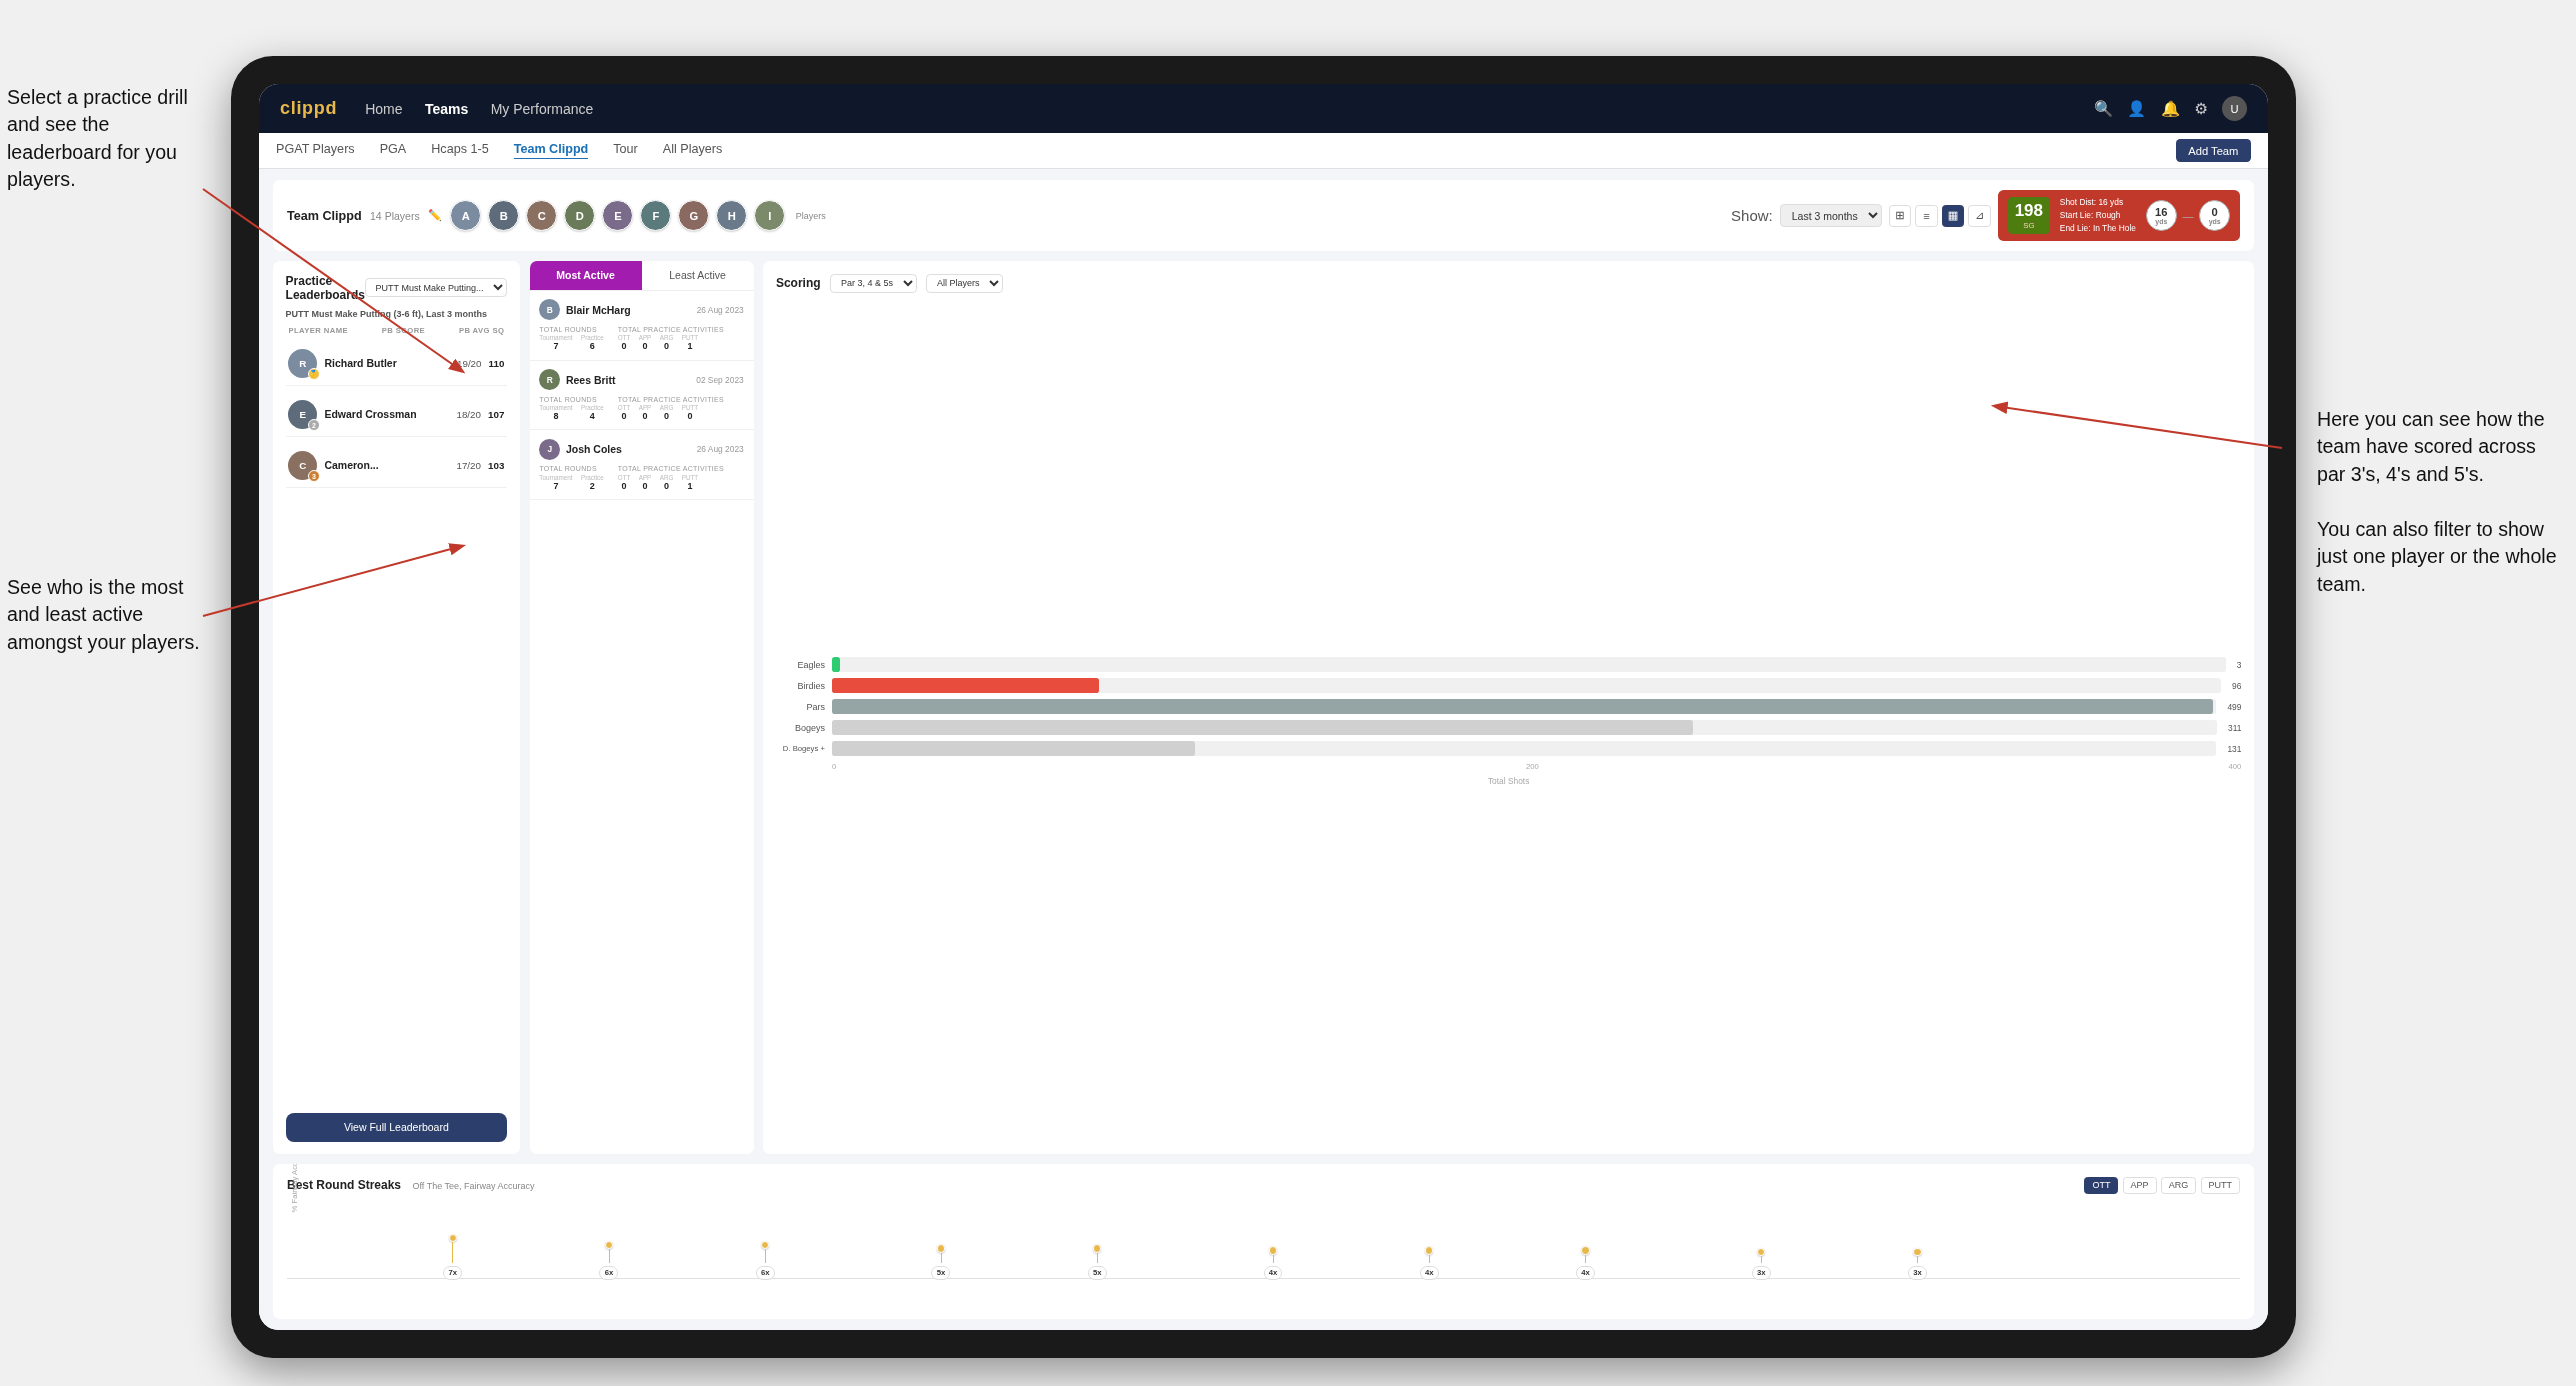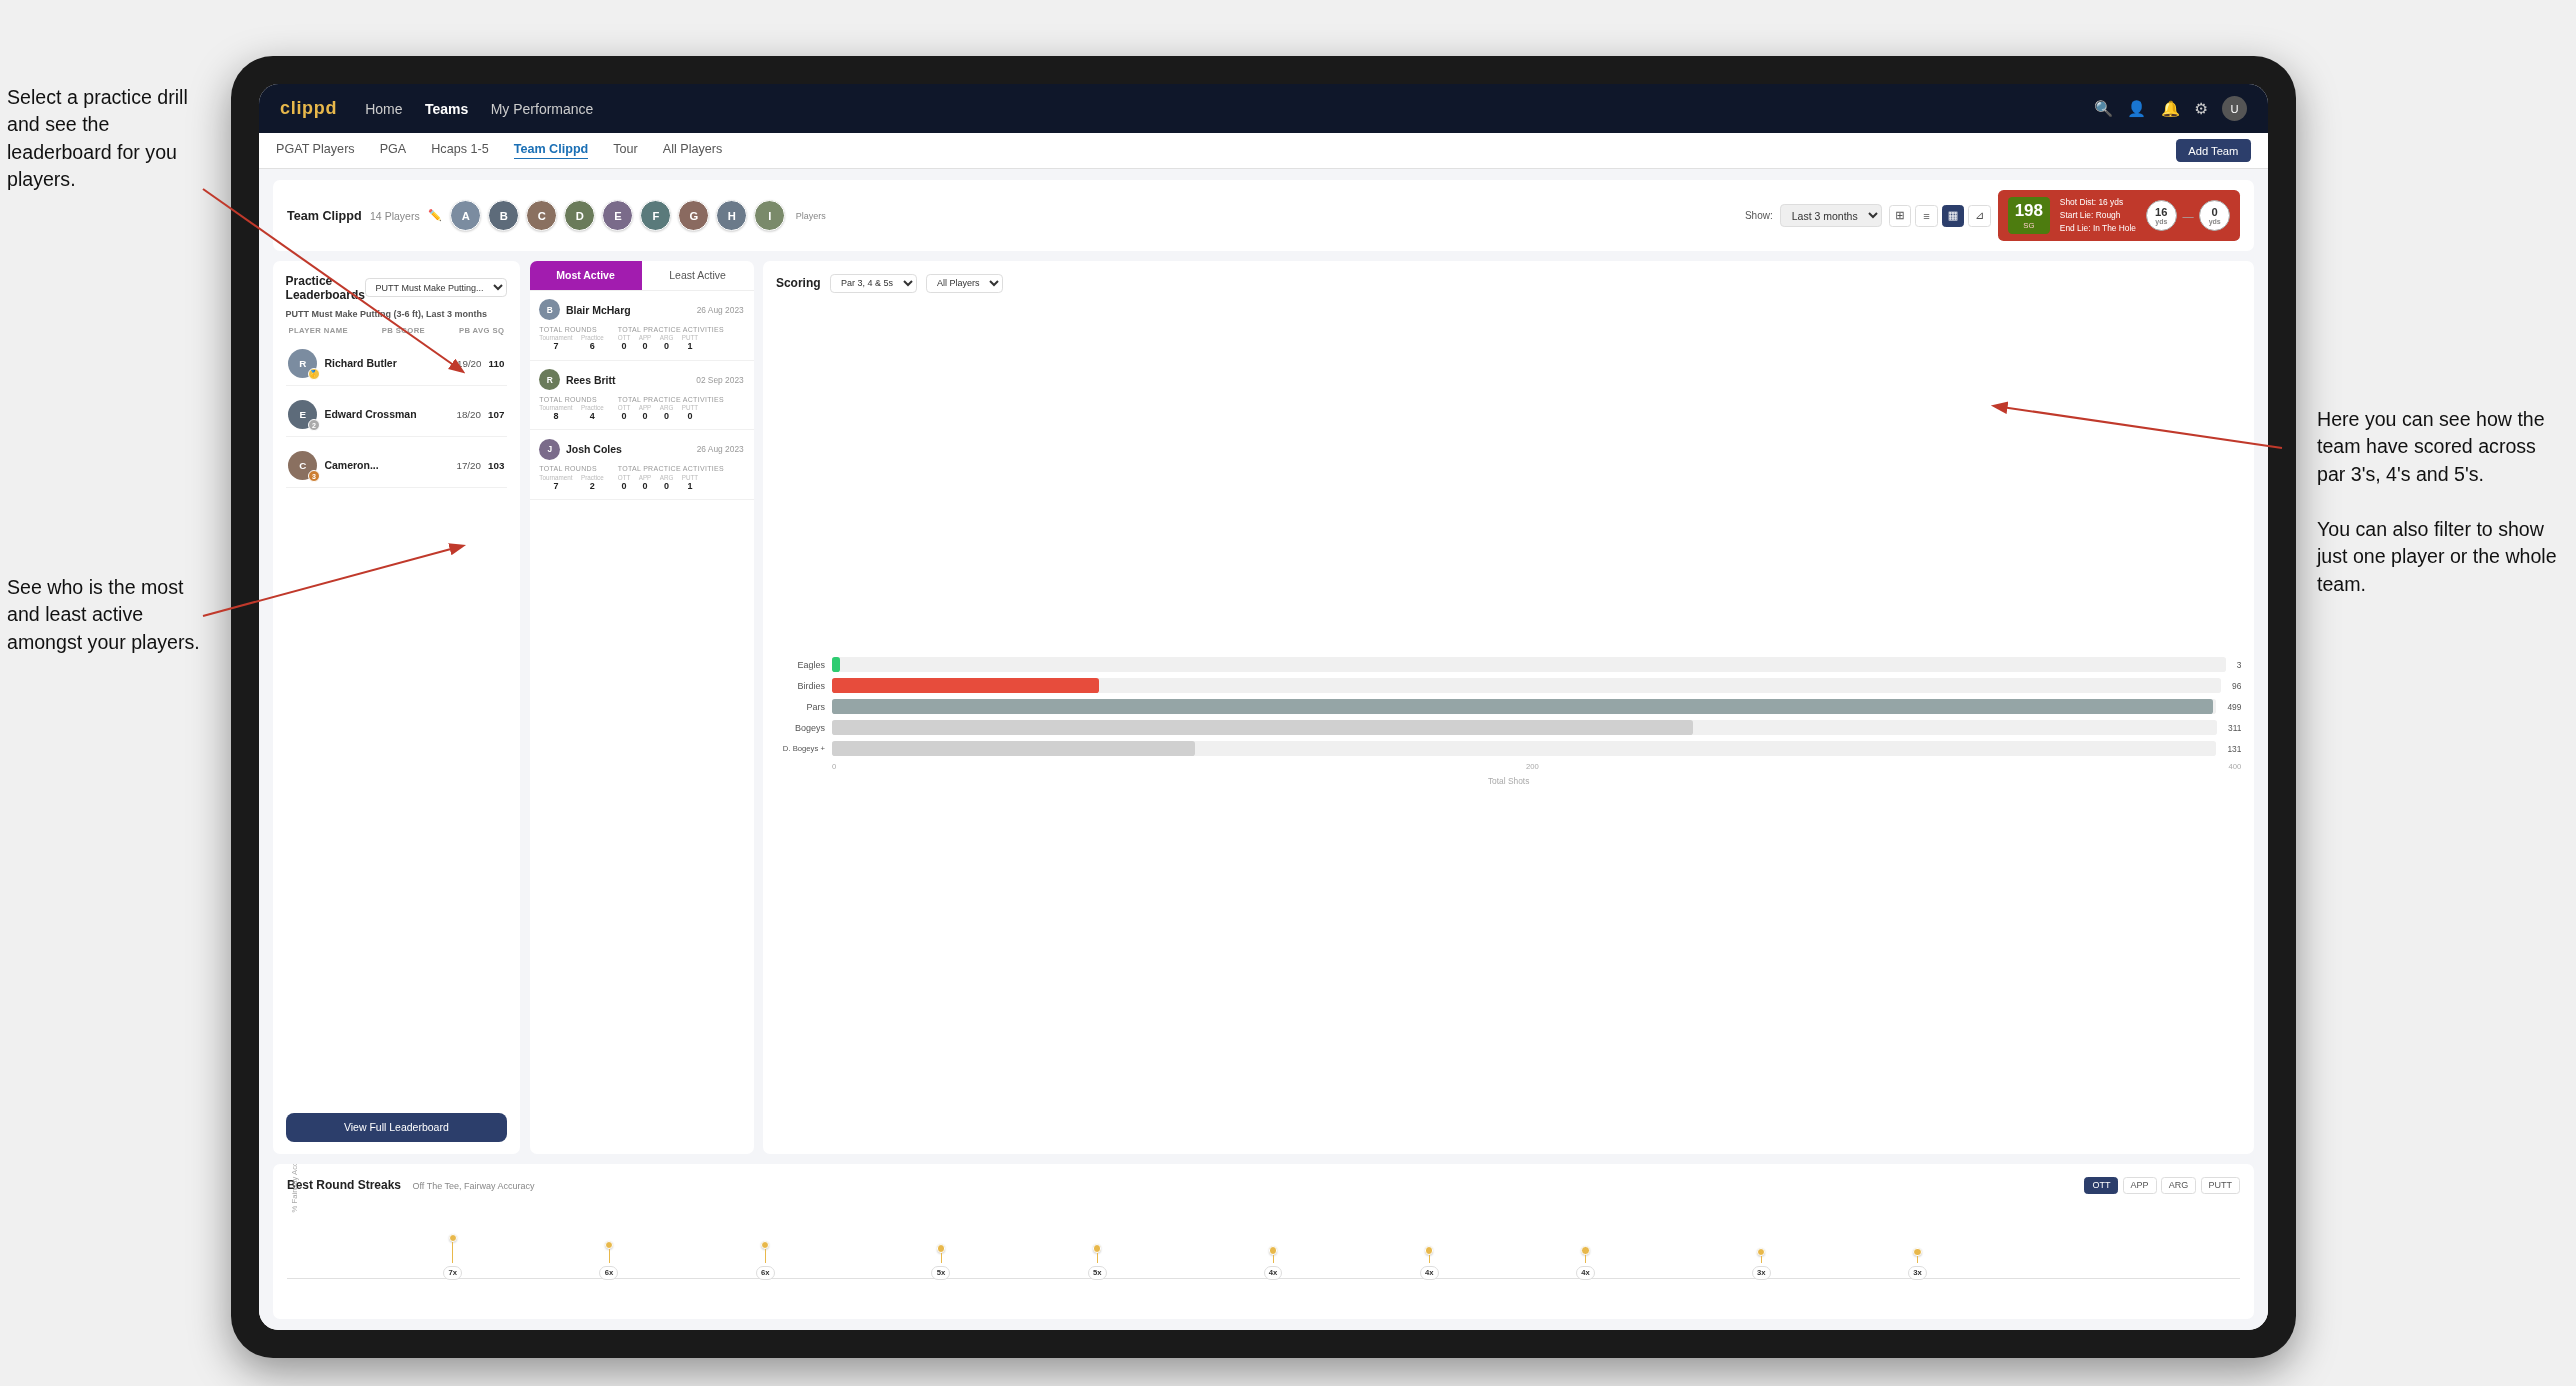--- a/index.html
+++ b/index.html
@@ -180,21 +180,21 @@
       border: 1.4px solid #fff;
       box-shadow: 0 0.7px 2.1px rgba(0,0,0,0.2);
       overflow: hidden;
       display: flex;
       align-items: center;
       justify-content: center;
       font-size: 11.2px;
       color: #fff;
       font-weight: 600;
     }
-    .show-label { font-size: 10px; color: #555; }
+    .show-label { font-size: 15px; color: #555; }
     .show-select {
       border: 0.7px solid #ddd;
       border-radius: 4.2px;
       padding: 3.5px 7px;
       font-size: 10.5px;
       color: #333;
     }
     .view-icons {
       display: flex;
       gap: 4.2px;

